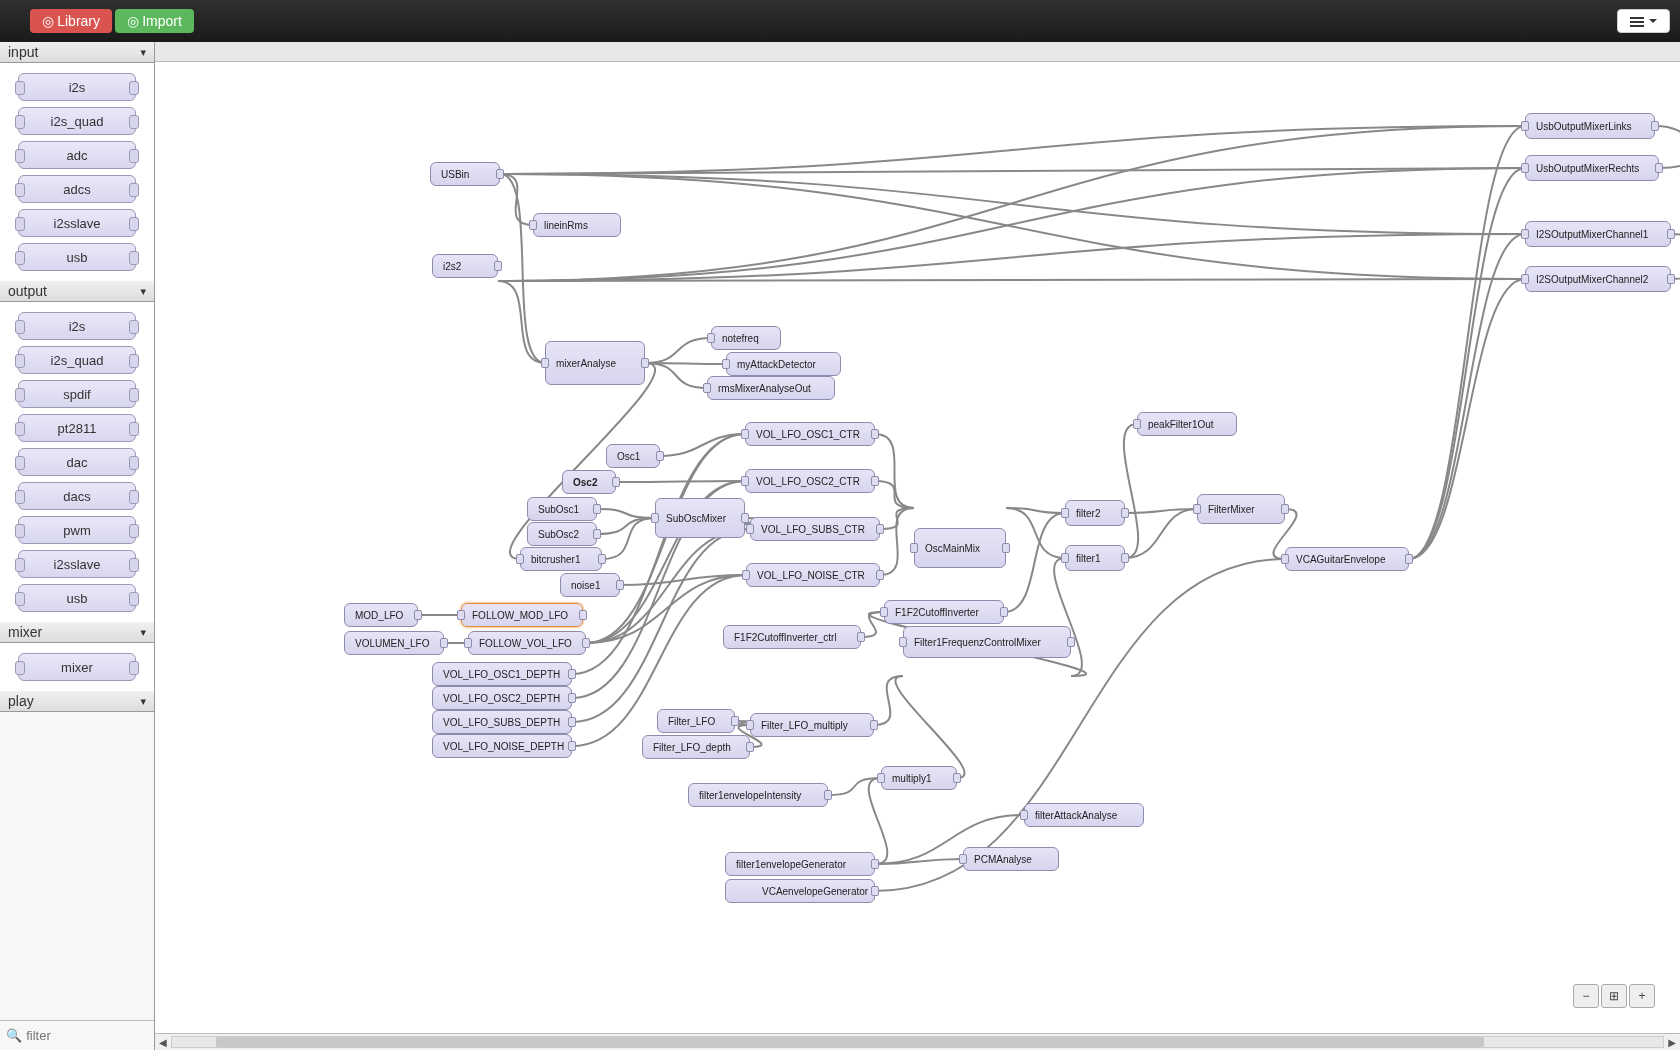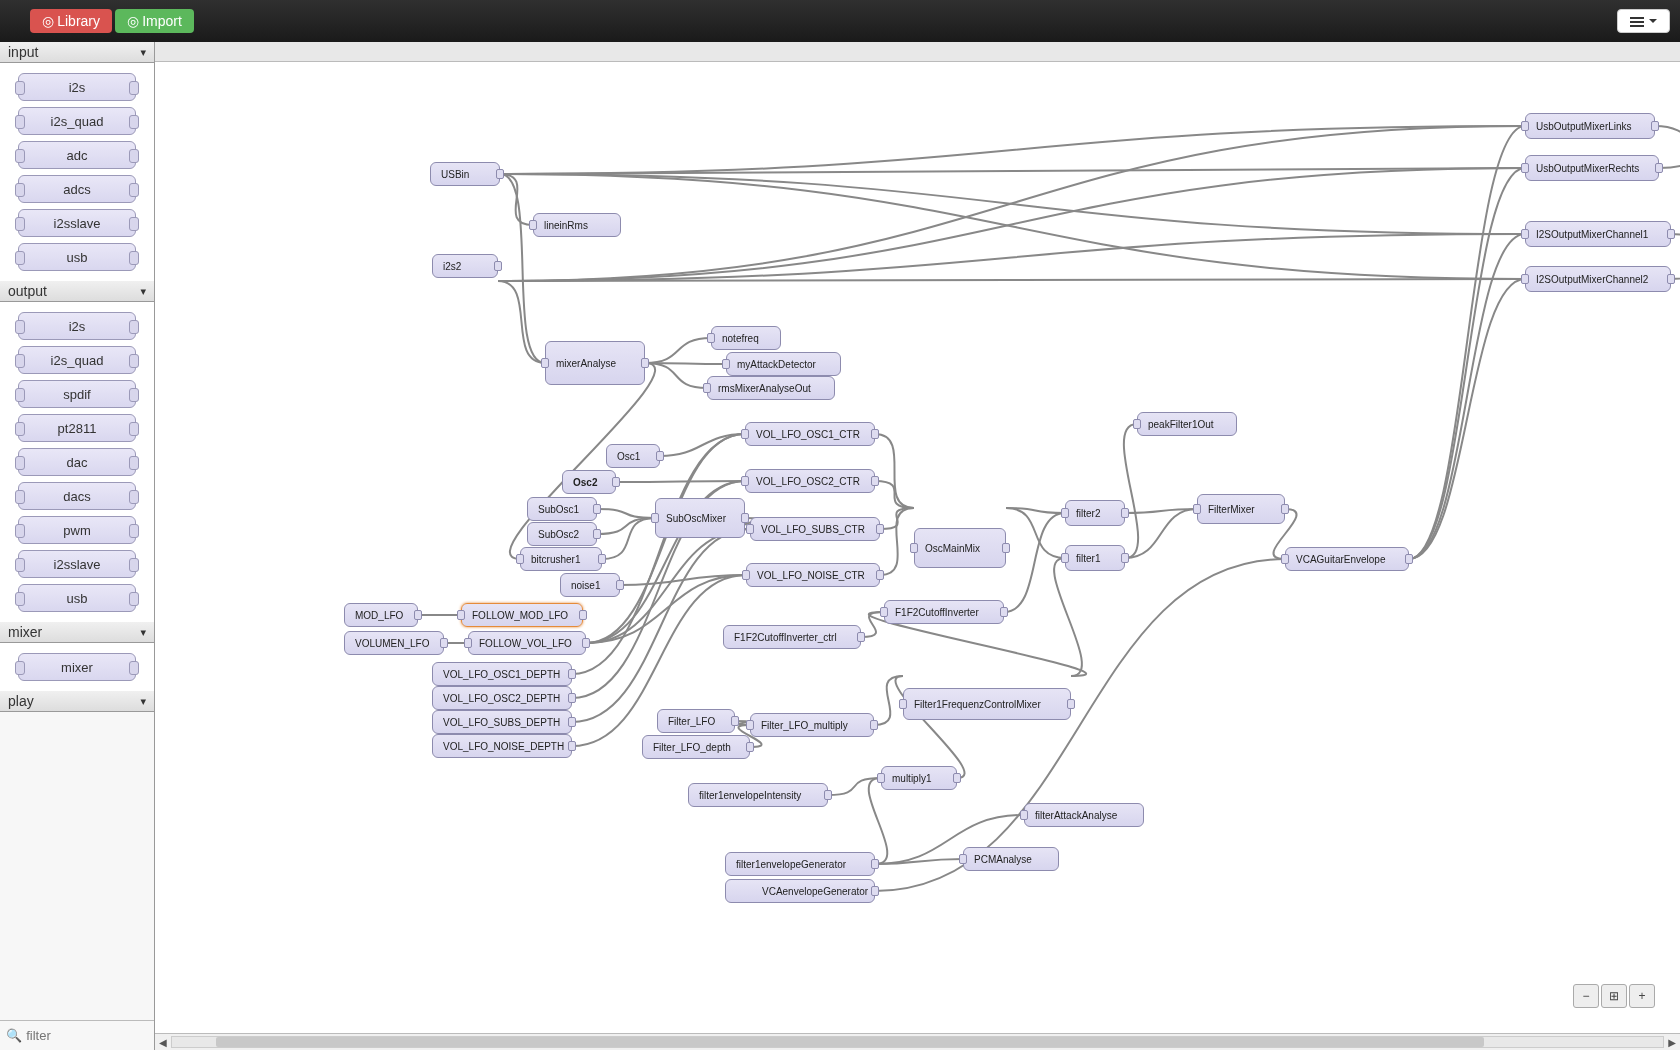--- a/index.html
+++ b/index.html
@@ -225,21 +225,21 @@
         <div class="cnode" style="left: 313px; top: 569px; width: 118px;">FOLLOW_VOL_LFO<div class="port in"></div><div class="port out"></div></div>
         <div class="cnode" style="left: 277px; top: 600px; width: 140px;">VOL_LFO_OSC1_DEPTH<div class="port out"></div></div>
         <div class="cnode" style="left: 277px; top: 624px; width: 140px;">VOL_LFO_OSC2_DEPTH<div class="port out"></div></div>
         <div class="cnode" style="left: 277px; top: 648px; width: 140px;">VOL_LFO_SUBS_DEPTH<div class="port out"></div></div>
         <div class="cnode" style="left: 277px; top: 672px; width: 140px;">VOL_LFO_NOISE_DEPTH<div class="port out"></div></div>
         <div class="cnode" style="left: 729px; top: 538px; width: 120px;">F1F2CutoffInverter<div class="port in"></div><div class="port out"></div></div>
         <div class="cnode" style="left: 568px; top: 563px; width: 138px;">F1F2CutoffInverter_ctrl<div class="port out"></div></div>
         <div class="cnode" style="left: 502px; top: 647px; width: 78px;">Filter_LFO<div class="port out"></div></div>
         <div class="cnode" style="left: 595px; top: 651px; width: 124px;">Filter_LFO_multiply<div class="port in"></div><div class="port out"></div></div>
         <div class="cnode" style="left: 487px; top: 673px; width: 108px;">Filter_LFO_depth<div class="port out"></div></div>
-        <div class="cnode" style="left: 748px; top: 626px; width: 168px; height: 32px;">Filter1FrequenzControlMixer<div class="port in"></div><div class="port out"></div></div>
+        <div class="cnode" style="left: 748px; top: 564px; width: 168px; height: 32px;">Filter1FrequenzControlMixer<div class="port in"></div><div class="port out"></div></div>
         <div class="cnode" style="left: 726px; top: 704px; width: 76px;">multiply1<div class="port in"></div><div class="port out"></div></div>
         <div class="cnode" style="left: 533px; top: 721px; width: 140px;">filter1envelopeIntensity<div class="port out"></div></div>
         <div class="cnode" style="left: 869px; top: 741px; width: 120px;">filterAttackAnalyse<div class="port in"></div></div>
         <div class="cnode" style="left: 808px; top: 785px; width: 96px;">PCMAnalyse<div class="port in"></div></div>
         <div class="cnode" style="left: 570px; top: 790px; width: 150px;">filter1envelopeGenerator<div class="port out"></div></div>
         <div class="cnode" style="left: 570px; top: 817px; width: 150px; padding-left: 36px;">VCAenvelopeGenerator<div class="port out"></div></div>
         <div class="cnode" style="left: 1370px; top: 51px; width: 130px; height: 26px;">UsbOutputMixerLinks<div class="port in"></div><div class="port out"></div></div>
         <div class="cnode" style="left: 1370px; top: 93px; width: 134px; height: 26px;">UsbOutputMixerRechts<div class="port in"></div><div class="port out"></div></div>
         <div class="cnode" style="left: 1370px; top: 159px; width: 146px; height: 26px;">I2SOutputMixerChannel1<div class="port in"></div><div class="port out"></div></div>
         <div class="cnode" style="left: 1370px; top: 204px; width: 146px; height: 26px;">I2SOutputMixerChannel2<div class="port in"></div><div class="port out"></div></div>

